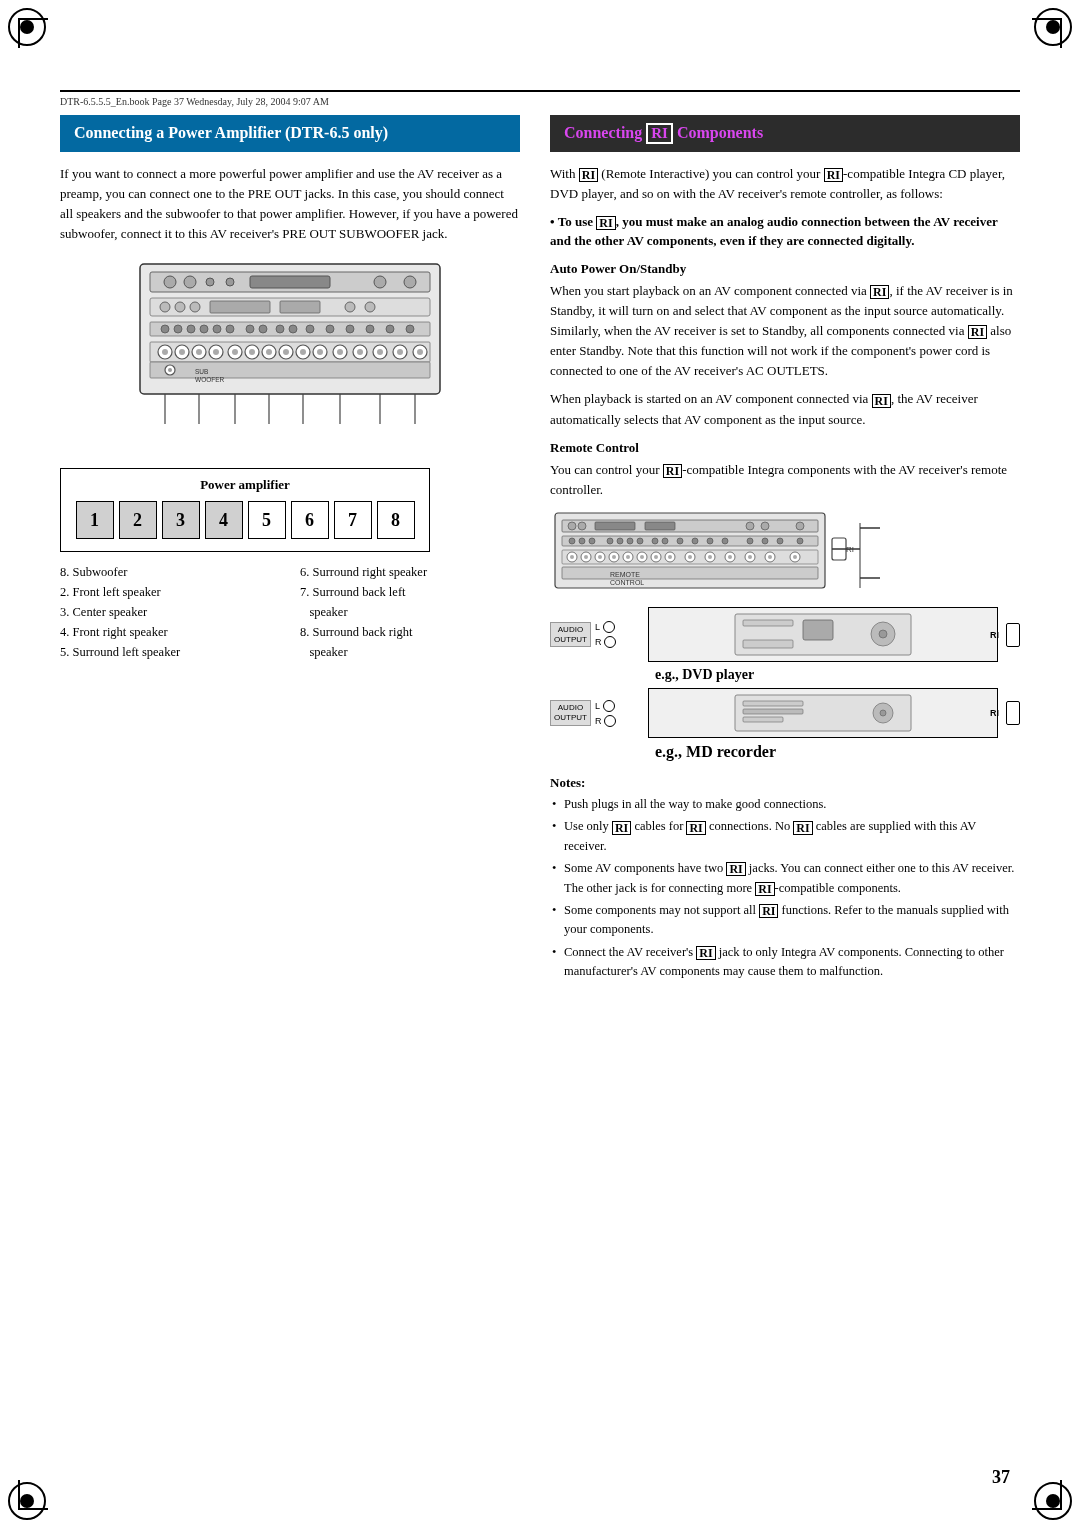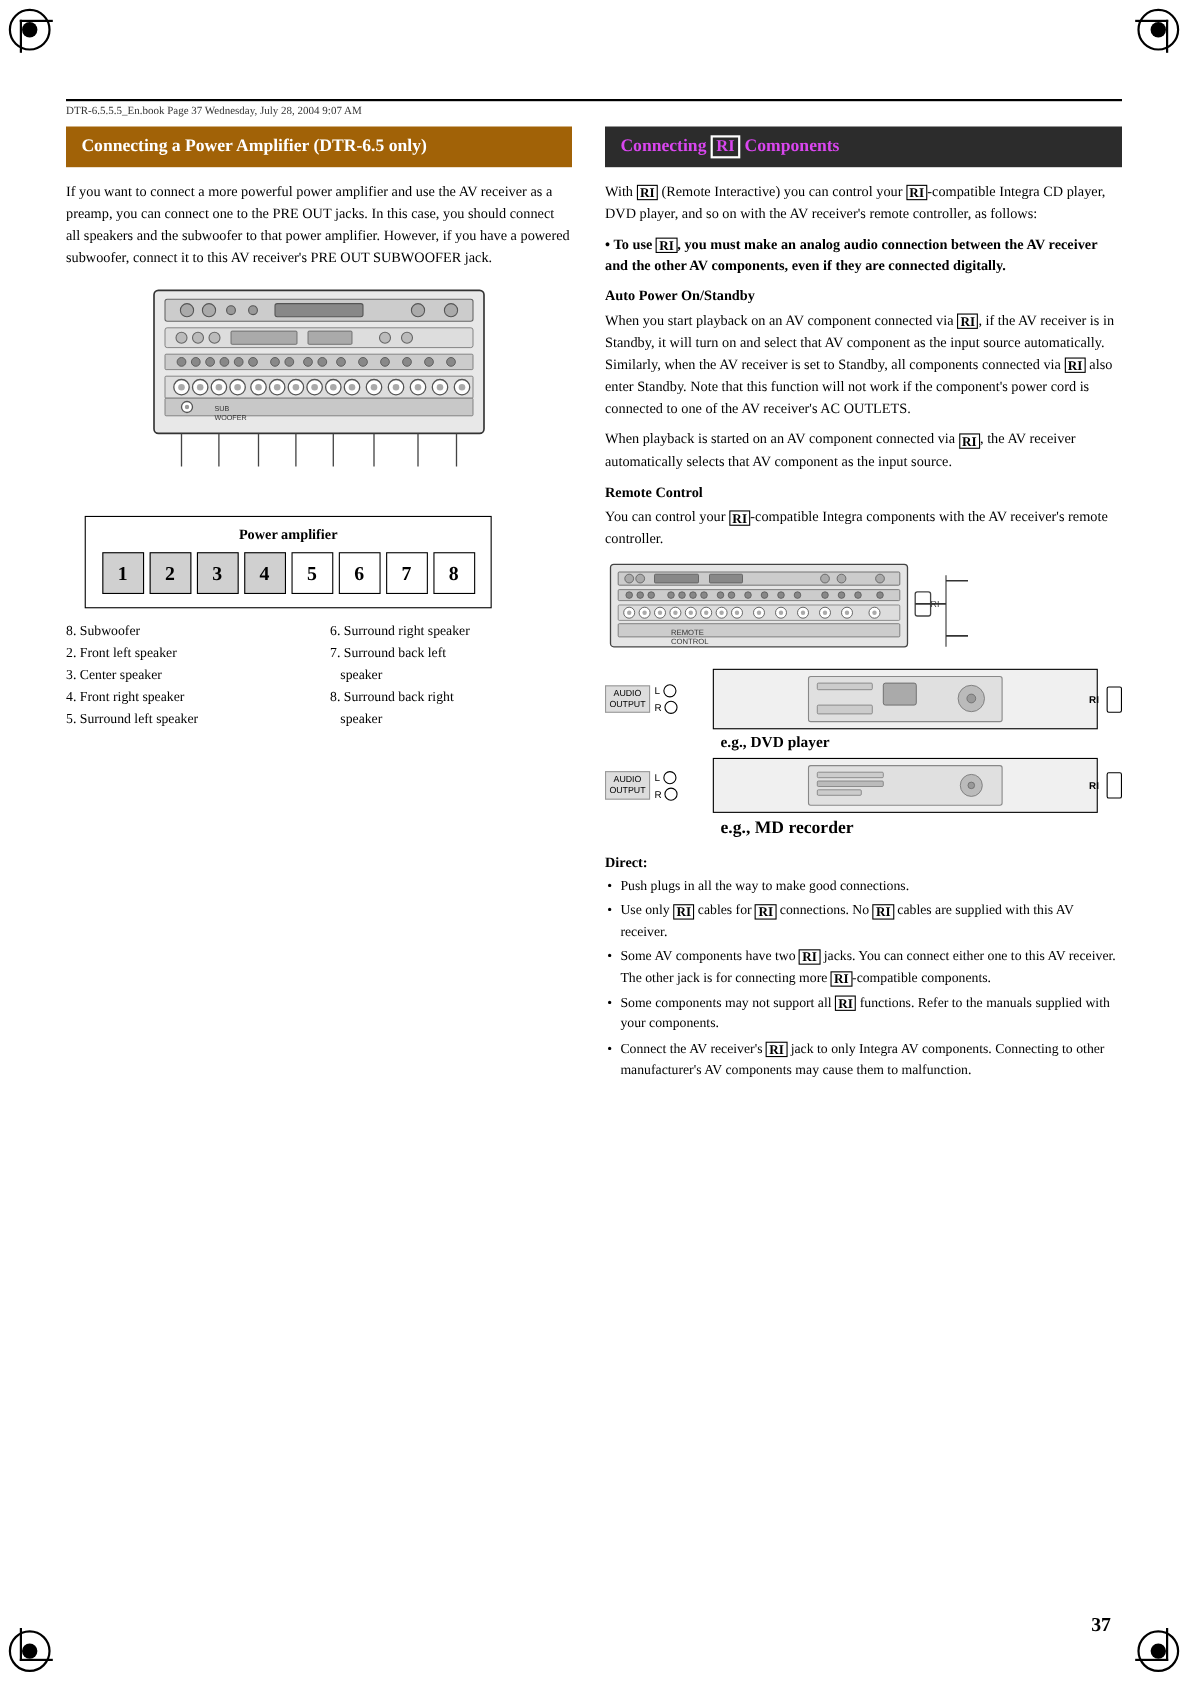--- a/index.html
+++ b/index.html
@@ -92,21 +92,21 @@
       width: 460px;
       flex-shrink: 0;
     }
 
     .col-right {
       flex: 1;
     }
 
     
     .section-box {
-      background: #a16207;
+      background: #0369a1;
       color: #fff;
       padding: 8px 14px;
       margin-bottom: 12px;
     }
     .section-box h2 {
       font-size: 16px;
       font-weight: bold;
       color: #fff;
       line-height: 1.3;
     }
@@ -144,21 +144,21 @@
     
     .diagram-area {
       margin: 10px 0;
       text-align: center;
     }
 
     
     .power-amp-diagram {
       border: 1.5px solid #000;
       padding: 8px 12px 12px;
-      margin: 10px 17px;
+      margin: 10px 0;
       width: 370px;
     }
 
     .power-amp-label {
       font-size: 13px;
       font-weight: bold;
       text-align: center;
       margin-bottom: 8px;
     }
 
@@ -621,21 +621,21 @@
             <span style="font-size:9px;font-weight:bold;font-family:Arial;position:absolute;right:-2px;top:50%;transform:translateY(-50%);">RI</span>
           </div>
           <div style="width:14px;height:24px;border:1.5px solid #000;background:#fff;border-radius:2px;"></div>
         </div>
 
         
         <div style="font-size:16px;font-weight:bold;margin-left:105px;margin-bottom:8px;">e.g., MD recorder</div>
       </div>
 
       <div class="notes-section">
-        <div class="notes-title">Direct:</div>
+        <div class="notes-title">Notes:</div>
         <ul class="notes-list">
           <li>Push plugs in all the way to make good connections.</li>
           <li>Use only <span class="ri-inline">RI</span> cables for <span class="ri-inline">RI</span> connections. No <span class="ri-inline">RI</span> cables are supplied with this AV receiver.</li>
           <li>Some AV components have two <span class="ri-inline">RI</span> jacks. You can connect either one to this AV receiver. The other jack is for connecting more <span class="ri-inline">RI</span>-compatible components.</li>
           <li>Some components may not support all <span class="ri-inline">RI</span> functions. Refer to the manuals supplied with your components.</li>
           <li>Connect the AV receiver's <span class="ri-inline">RI</span> jack to only Integra AV components. Connecting to other manufacturer's AV components may cause them to malfunction.</li>
         </ul>
       </div>
 
     </div>

